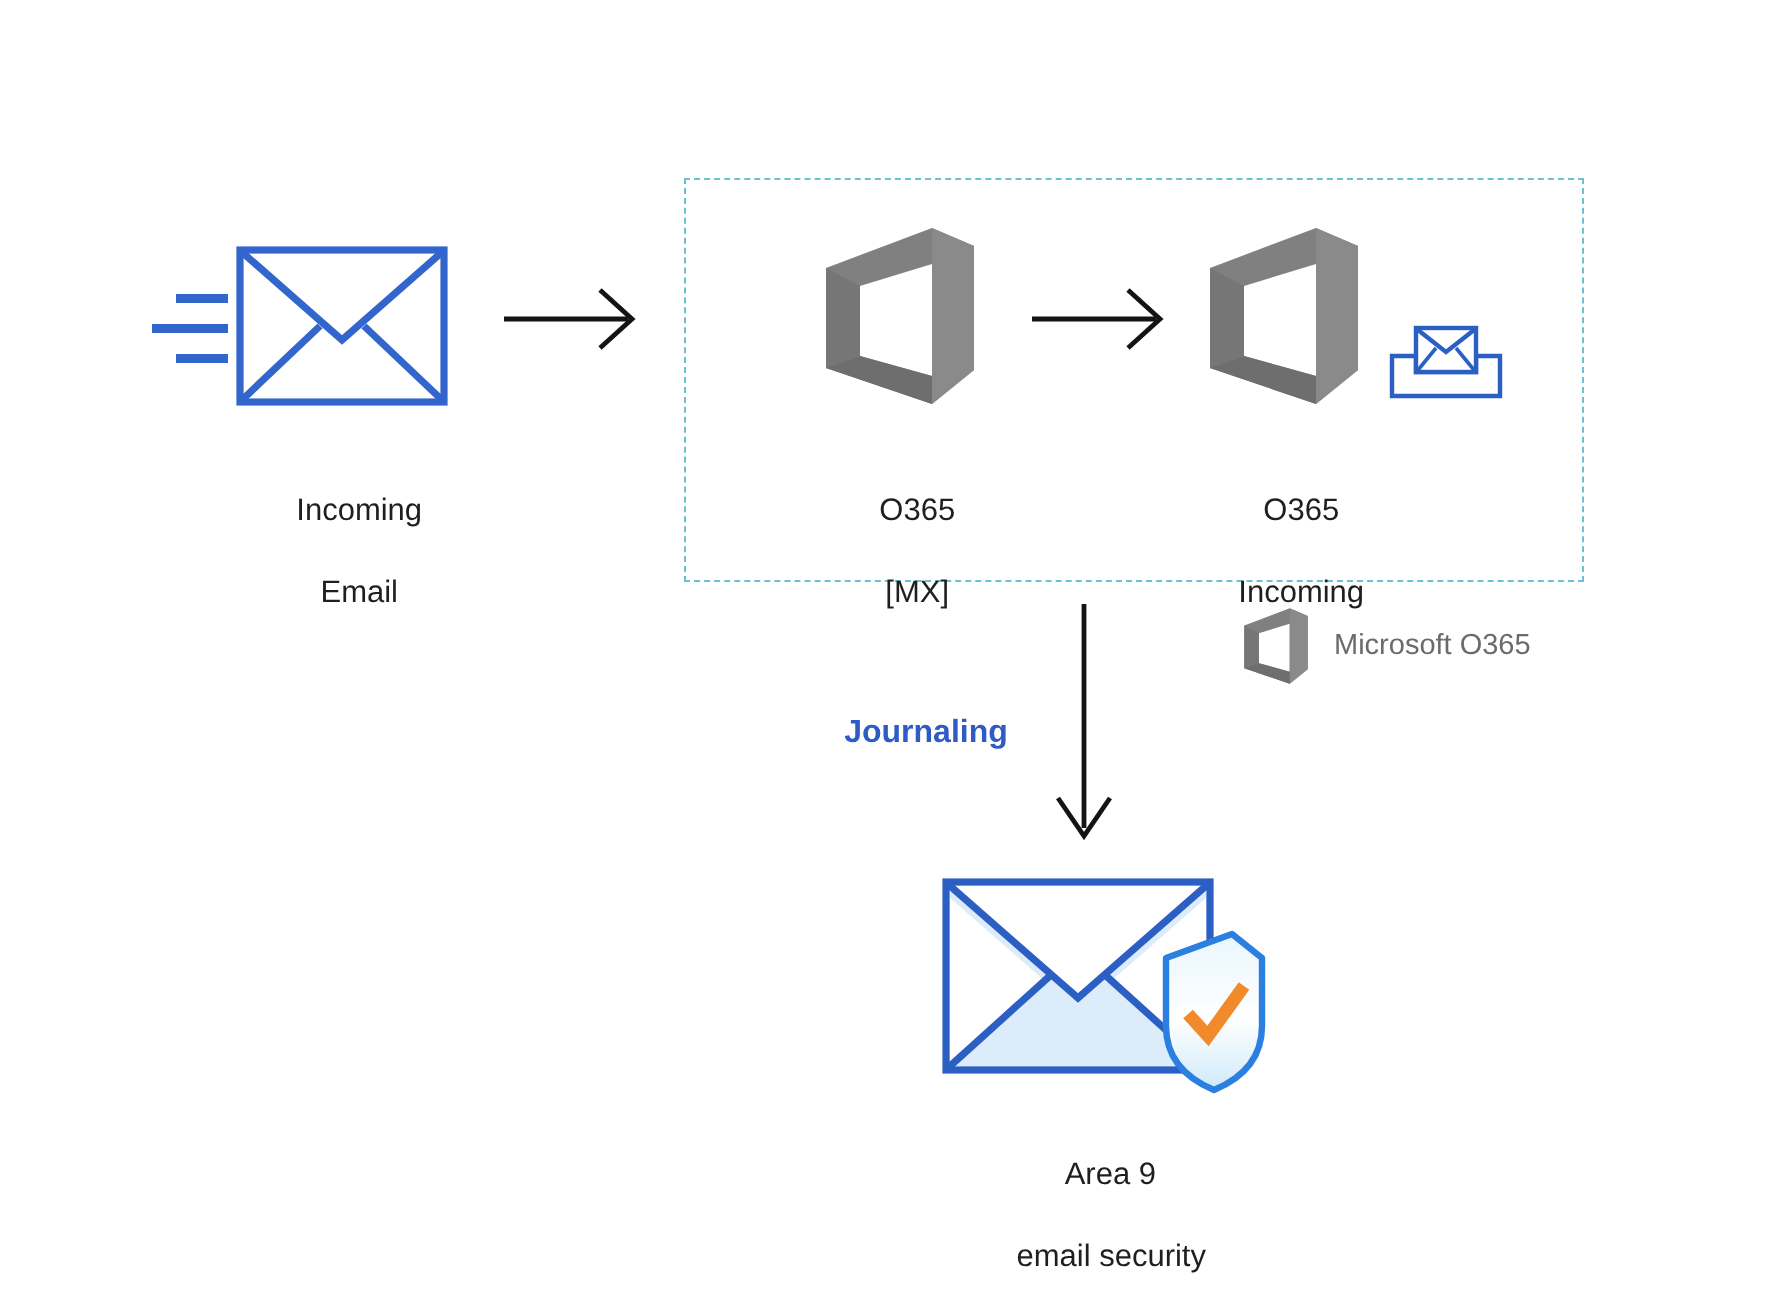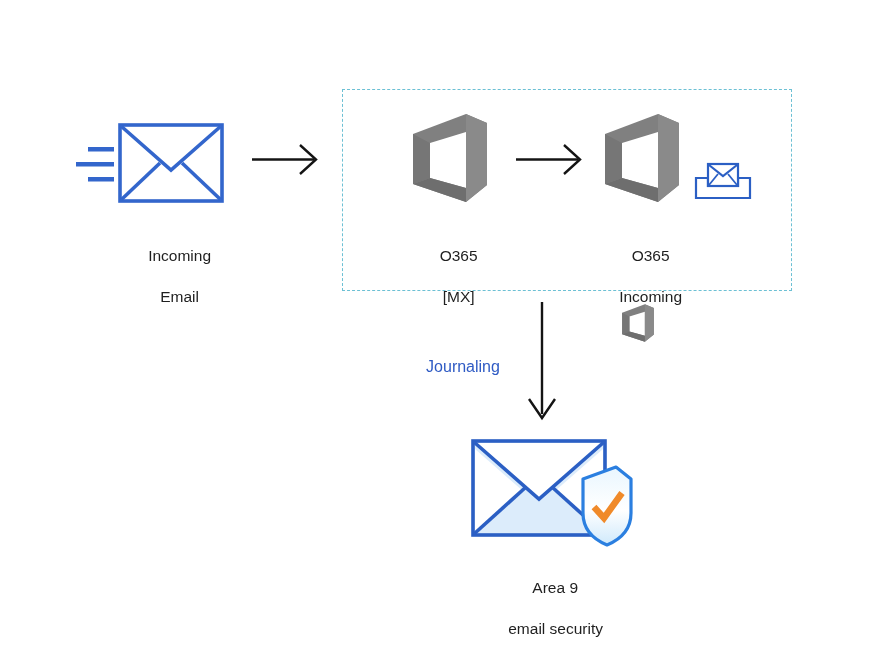--- a/index.html
+++ b/index.html
@@ -23,21 +23,21 @@
     position: absolute;
     text-align: center;
     line-height: 1.32;
     font-size: 15.5px;
     color: #1f1f1f;
     white-space: pre;
     user-select: none;
   }
   .label-blue {
     color: #2f5bc4;
-    font-weight: normal;
+    font-weight: bold;
     font-size: 16px;
   }
   .label-gray {
     color: #6b6b6b;
     font-size: 14.5px;
     text-align: left;
   }
   .dashed-zone {
     position: absolute;
     border: 1.6px dashed #6cc0d4;
@@ -138,20 +138,21 @@
   <div class="node" style="left:620px; top:303px; width:36px; height:40px;">
     <svg width="36" height="40" viewBox="0 0 84 92">
       <path d="M5 22 L58 2 L79 11 L79 73 L58 90 L5 72 Z" fill="#808080"></path>
       <path d="M22 31 L58 20 L58 76 L22 66 Z" fill="#ffffff"></path>
       <path d="M58 2 L79 11 L79 73 L58 90 Z" fill="#8a8a8a"></path>
       <path d="M5 72 L22 66 L58 76 L58 90 Z" fill="#6e6e6e"></path>
       <path d="M5 22 L22 31 L22 66 L5 72 Z" fill="#767676"></path>
     </svg>
   </div>
 
+  <div class="label label-gray" style="left:667px; top:314px; width:180px;">Microsoft O365</div>
 
   <div class="node" style="left:522px; top:302px; width:40px; height:122px;">
     <svg width="40" height="122" viewBox="0 0 40 122">
       <line x1="20" y1="0" x2="20" y2="112" stroke="#141414" stroke-width="2.4"></line>
       <polyline points="7,97 20,116 33,97" fill="none" stroke="#141414" stroke-width="2.4" stroke-linecap="butt" stroke-linejoin="miter"></polyline>
     </svg>
   </div>
 
   <div class="label label-blue" style="left:398px; top:356px; width:130px; text-align:center;">Journaling</div>
 

